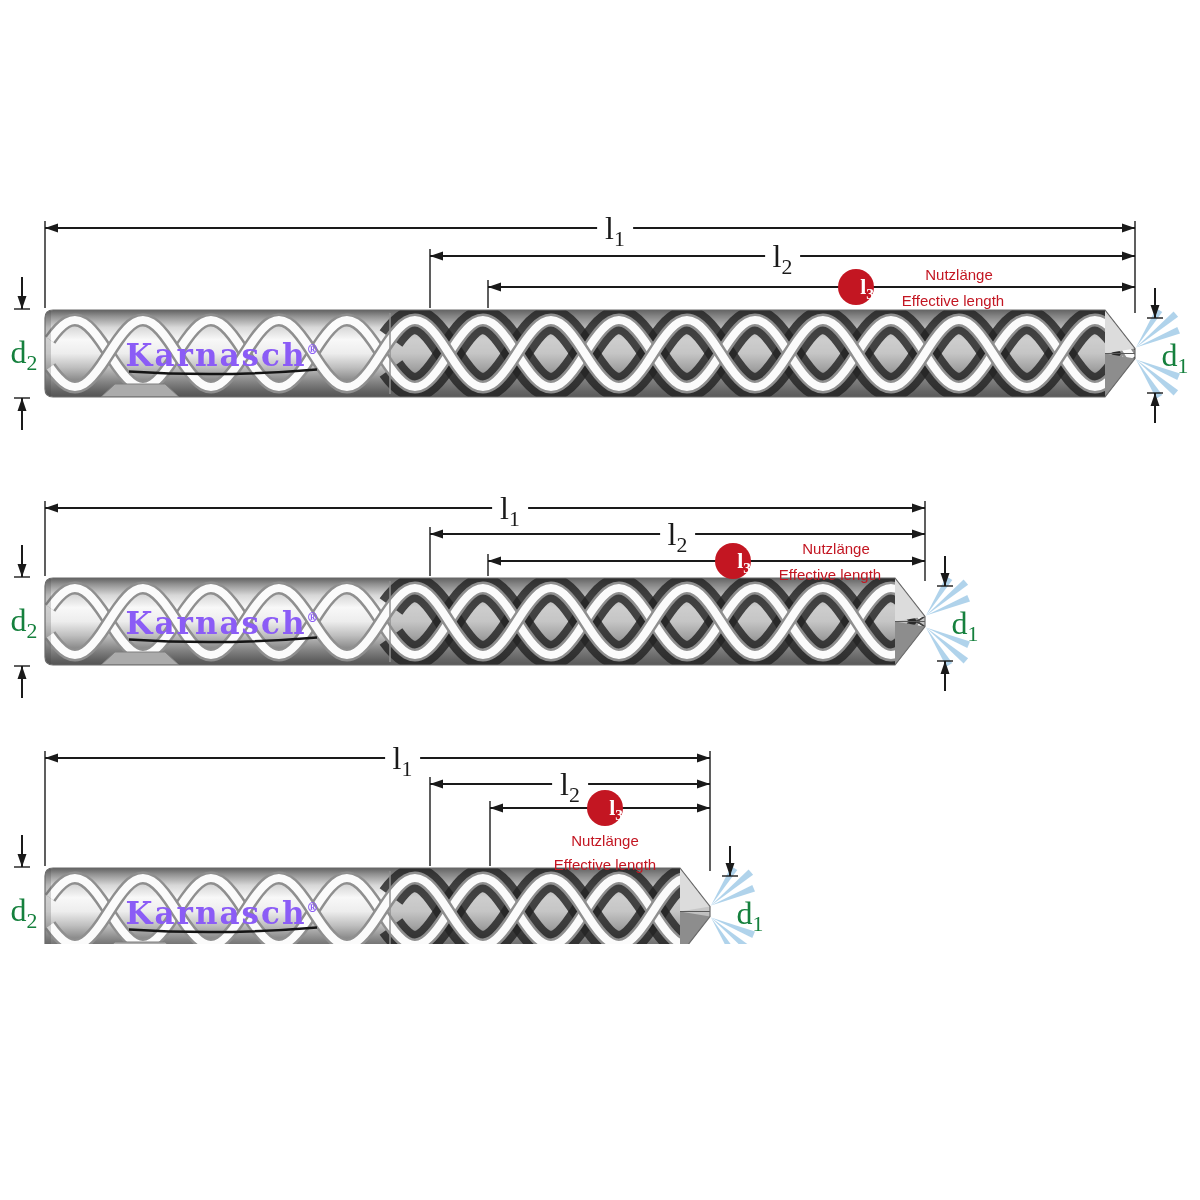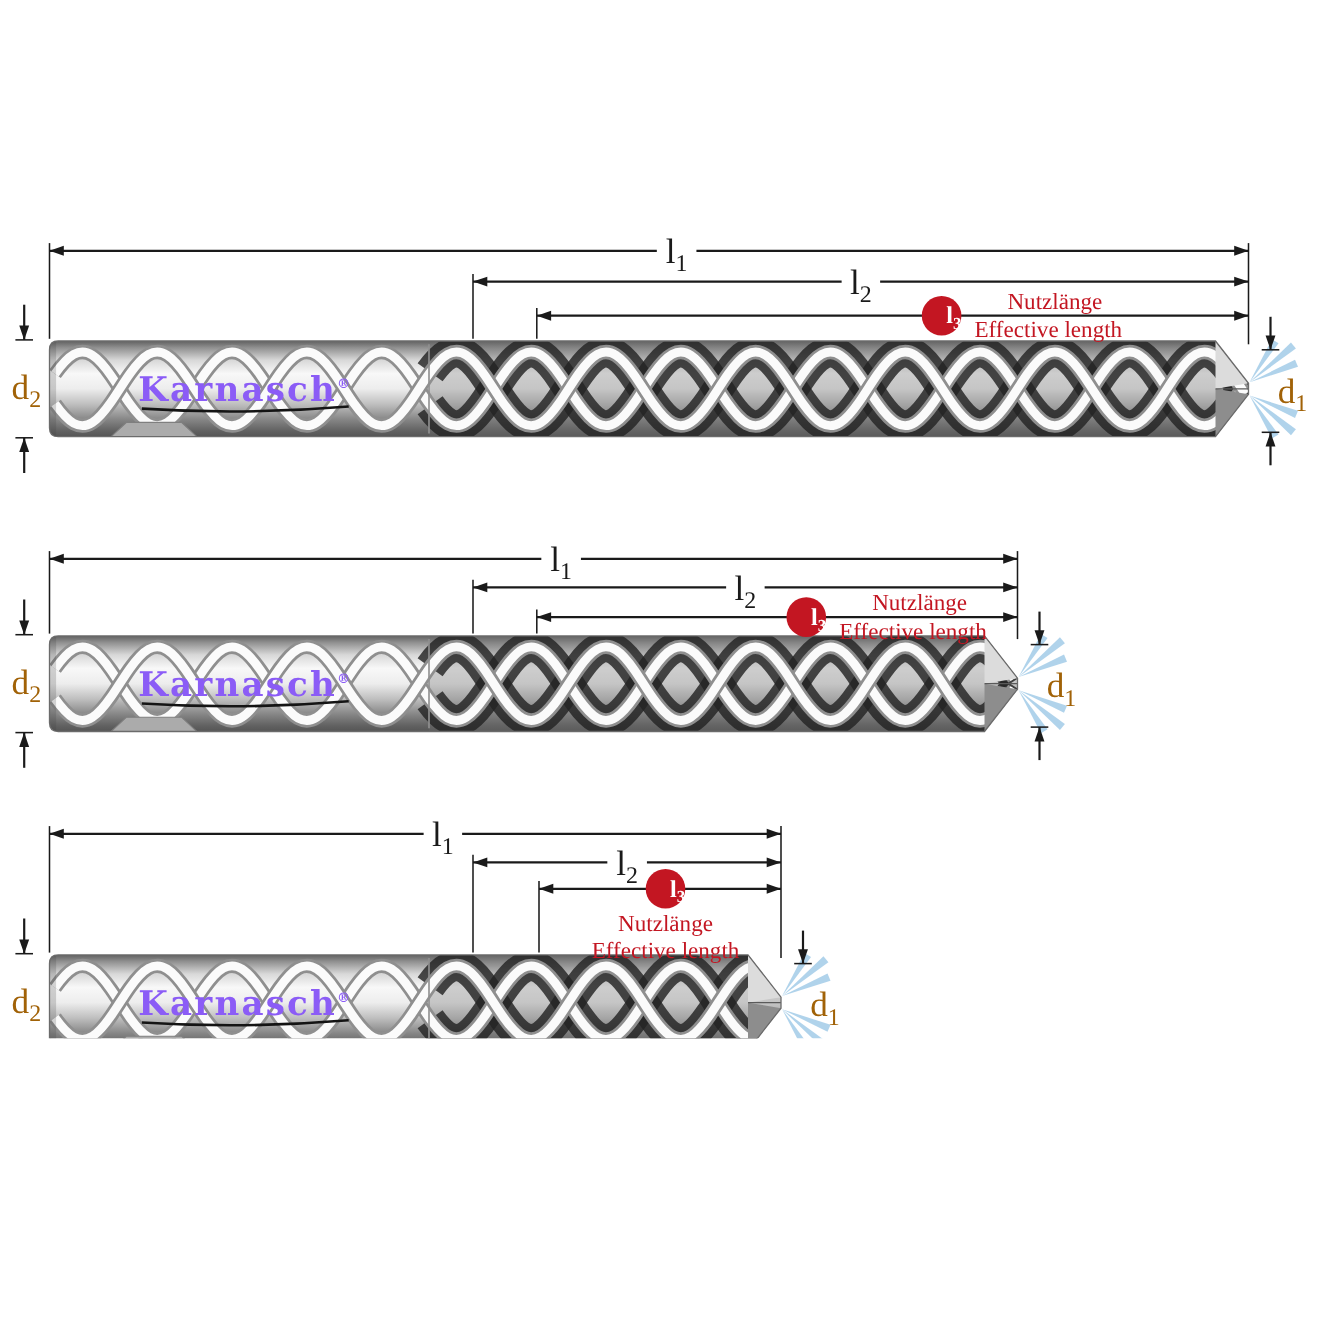--- a/index.html
+++ b/index.html
@@ -1,25 +1,25 @@
 <!DOCTYPE html>
 <html><head>
 <meta charset="utf-8">
 <style>
   *{box-sizing:border-box}
   html,body{margin:0;padding:0;background:#fff}
   .canvas{position:relative;width:1200px;height:944px;background:#fff;overflow:hidden;font-family:"Liberation Sans",sans-serif}
   #scene{position:absolute;left:0;top:0;z-index:1}
   .lbl{position:absolute;transform:translate(-50%,-50%);white-space:nowrap;z-index:2;line-height:1}
   .dim-label{font-family:"Liberation Serif",serif;font-size:32px;color:#1a1a1a;background:#fff;padding:1px 8px}
-  .dia-label{font-family:"Liberation Serif",serif;font-size:32px;color:#a16207}
+  .dia-label{font-family:"Liberation Serif",serif;font-size:32px;color:#15803d}
   .dim-label sub,.dia-label sub{font-size:0.68em;line-height:0}
   .badge{width:36px;height:36px;border-radius:50%;display:flex;align-items:center;justify-content:flex-end;color:#fff;font-family:"Liberation Serif",serif;font-weight:bold;font-size:22px}
   .badge sub{font-size:0.7em;line-height:0}
-  .red-label{font-family:Liberation Serif, serif;font-size:21px;font-weight:500}
+  .red-label{font-family:Liberation Sans, sans-serif;font-size:15px;font-weight:500}
   .logo{font-family:"DejaVu Serif",serif;font-weight:700;font-size:31px;letter-spacing:2px;color:#8b5cf6}
   .rmark{font-size:12px;vertical-align:super;letter-spacing:0}
 </style>
 </head>
 <body>
 
 <div class="canvas">
   <svg id="scene" width="1200" height="1200">
       <defs>
         <linearGradient id="metal" x1="0" y1="0" x2="0" y2="1">

